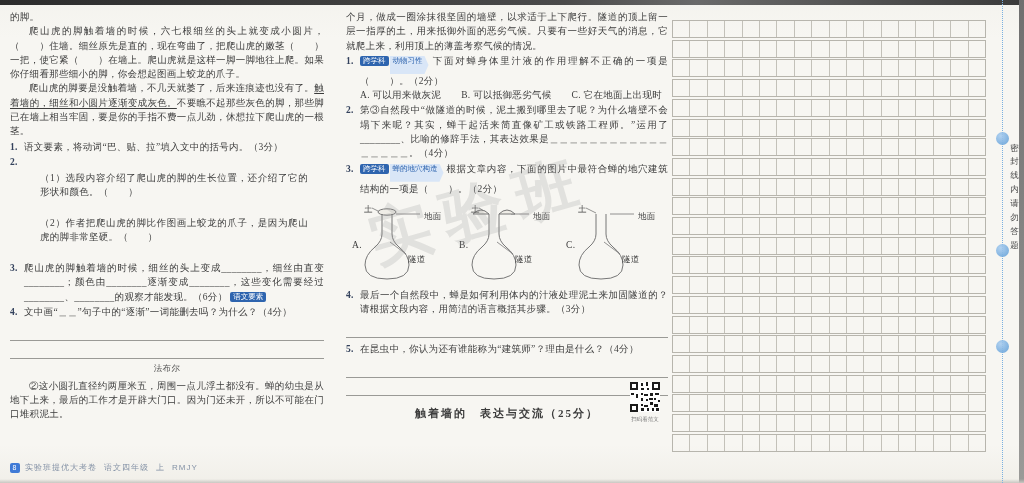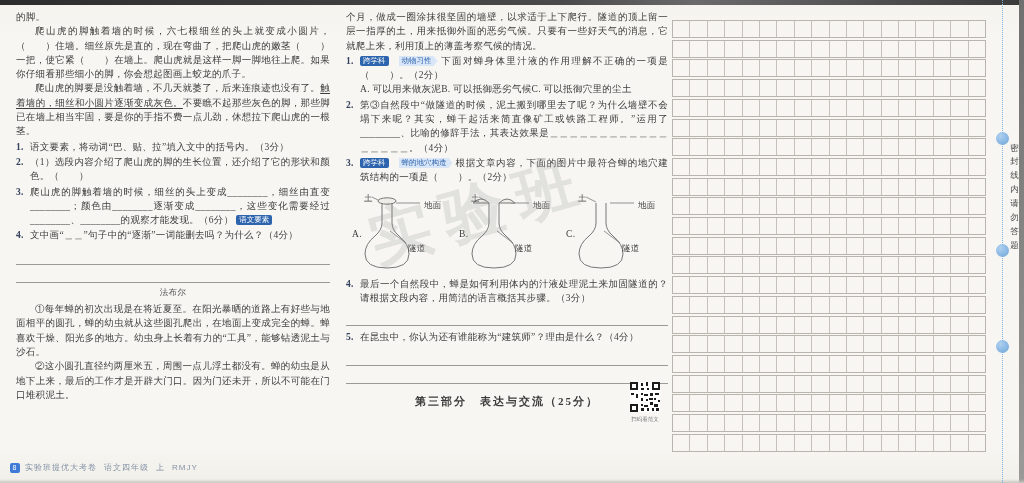--- a/index.html
+++ b/index.html
@@ -8,42 +8,42 @@
     background:linear-gradient(180deg,#f4f3ee 0%,#f7f6f2 8%,#f7f6f2 92%,#f1efe9 100%);
     font-family:"Liberation Serif","DejaVu Serif",serif;
     color:#3c3c3c;
   }
   
   .scan-top{position:absolute;left:0;top:0;width:1024px;height:5px;background:linear-gradient(90deg,#2c2c2c 0%,#4a4a4a 55%,#6a6a6a 68%,#3a3a3a 100%);}
   .scan-right{position:absolute;right:0;top:0;width:5px;height:483px;background:linear-gradient(180deg,#6f6f6f,#9a9a98);}
   .scan-bottom{position:absolute;left:0;bottom:0;width:1024px;height:4px;background:linear-gradient(180deg,rgba(0,0,0,0),#c9c7c2);}
 
   .col{position:absolute;top:10px;font-size:9.5px;line-height:14.3px;letter-spacing:.3px;text-align:justify;overflow:hidden;}
-  .col-left{left:16px;width:314px;height:446px;}
+  .col-left{left:10px;width:314px;height:446px;}
   .col-mid{left:346px;width:322px;height:462px;}
 
   .para{text-indent:2em;margin:0;font-family:Liberation Serif, serif;}
   .noindent{text-indent:0;margin:0;}
   .ul{text-decoration:underline;text-underline-offset:2px;}
 
   .q{display:flex;margin-top:1px;}
   .qnum{flex:none;width:14px;font-weight:bold;color:#33415c;}
   .qbody{flex:1;}
-  .subitem{margin:0;font-family:Liberation Serif, serif;}
+  .subitem{margin:16px;font-family:Liberation Serif, serif;}
 
   .tag-dark{display:inline-block;background:#2e64ae;color:#fff;font-size:7.5px;line-height:10px;padding:0 3px;border-radius:2px;letter-spacing:0;vertical-align:1px;font-family:"Liberation Sans",sans-serif;}
-  .tag-light{display:inline-block;background:#d9e6f7;color:#2e64ae;font-size:7.5px;line-height:10px;padding:0 6px 0 3px;letter-spacing:0;vertical-align:1px;margin-left:10px;clip-path:polygon(0 0,calc(100% - 4px) 0,100% 50%,calc(100% - 4px) 100%,0 100%);font-family:"Liberation Sans",sans-serif;}
+  .tag-light{display:inline-block;background:#d9e6f7;color:#2e64ae;font-size:7.5px;line-height:10px;padding:0 6px 8px 3px;letter-spacing:0;vertical-align:1px;margin-left:1px;clip-path:polygon(0 0,calc(100% - 4px) 0,100% 50%,calc(100% - 4px) 100%,0 100%);font-family:"Liberation Sans",sans-serif;}
 
   .ansline{height:15px;border-bottom:1px solid #9a9a96;}
   .ansline + .ansline{margin-top:2px;}
 
   .sec-title{text-align:center;font-weight:bold;font-size:11.5px;letter-spacing:1px;margin-top:8px;text-indent:0;}
   .sec-author{text-align:center;font-size:8.5px;color:#555;margin:2px 0 3px;text-indent:0;}
 
-  .options{display:flex;padding-right:6px;}
+  .options{display:flex;justify-content:space-between;padding-right:6px;}
 
   .diagrams{display:flex;justify-content:space-between;margin:4px 0 2px;padding-left:6px;}
   .diagram{position:relative;width:102px;height:86px;}
   .diagram svg{position:absolute;left:0;top:0;}
   .dlabel{position:absolute;font-size:8.5px;color:#444;}
   .opt-letter{position:absolute;left:0;top:38px;font-size:9.5px;color:#3c3c3c;}
 
   .part3{display:flex;justify-content:center;align-items:center;font-weight:bold;font-size:11px;letter-spacing:2px;margin-top:10px;}
 
   .qr-wrap{position:absolute;right:6px;top:372px;width:34px;text-align:center;}
@@ -83,51 +83,51 @@
     <p class="para"><span>爬山虎的脚要是没触着墙，不几天就萎了，后来连痕迹也没有了。</span><span class="ul">触着墙的，细丝和小圆片逐渐变成灰色。</span><span>不要瞧不起那些灰色的脚，那些脚已在墙上相当牢固，要是你的手指不费一点儿劲，休想拉下爬山虎的一根茎。</span></p>
 
     <div class="q">
       <span class="qnum">1.</span>
       <span class="qbody">语文要素，将动词“巴、贴、拉”填入文中的括号内。（3分）</span>
     </div>
     <div class="q">
       <span class="qnum">2.</span>
       <span class="qbody">
         <span class="subitem" style="display:block;">（1）选段内容介绍了爬山虎的脚的生长位置，还介绍了它的形状和颜色。（　　）</span>
+        <span class="subitem" style="display:block;">（2）作者把爬山虎的脚比作图画上蛟龙的爪子，是因为爬山虎的脚非常坚硬。（　　）</span>
       </span>
     </div>
     <div class="q">
       <span class="qnum">3.</span>
       <span class="qbody"><span>爬山虎的脚触着墙的时候，细丝的头上变成________，细丝由直变________；颜色由________逐渐变成________，这些变化需要经过________、________的观察才能发现。（6分）</span> <span class="tag-dark">语文要素</span></span>
     </div>
     <div class="q">
       <span class="qnum">4.</span>
       <span class="qbody">文中画“＿＿”句子中的“逐渐”一词能删去吗？为什么？（4分）</span>
     </div>
     <div class="ansline" style="margin-top:6px;"></div>
     <div class="ansline"></div>
 
     <p class="sec-author">法布尔</p>
-    <p class="para">①每年蝉的初次出现是在将近夏至。在阳光暴晒的道路上有好些与地面相平的圆孔，蝉的幼虫就从这些圆孔爬出，在地面上变成完全的蝉。蝉喜欢干燥、阳光多的地方。幼虫身上长着有力的“工具”，能够钻透泥土与沙石。</p>
     <p class="para">②这小圆孔直径约两厘米五，周围一点儿浮土都没有。蝉的幼虫是从地下上来，最后的工作才是开辟大门口。因为门还未开，所以不可能在门口堆积泥土。</p>
 
   </div>
 
   <div class="col col-mid">
     <p class="noindent">个月，做成一圈涂抹很坚固的墙壁，以求适于上下爬行。隧道的顶上留一层一指厚的土，用来抵御外面的恶劣气候。只要有一些好天气的消息，它就爬上来，利用顶上的薄盖考察气候的情况。</p>
 
     <div class="q">
       <span class="qnum">1.</span>
       <span class="qbody">
         <span class="tag-dark">跨学科</span><span class="tag-light">动物习性</span>
         <span>下面对蝉身体里汁液的作用理解不正确的一项是（　　）。（2分）</span>
         <span class="options">
           <span>A. 可以用来做灰泥</span>
           <span>B. 可以抵御恶劣气候</span>
-          <span>C. 可以抵御穴里的尘土</span>
+          <span>C. 它在地面上出现时</span>
         </span>
       </span>
     </div>
 
     <div class="q">
       <span class="qnum">2.</span>
       <span class="qbody">第③自然段中“做隧道的时候，泥土搬到哪里去了呢？为什么墙壁不会塌下来呢？其实，蝉干起活来简直像矿工或铁路工程师。”运用了________、比喻的修辞手法，其表达效果是＿＿＿＿＿＿＿＿＿＿＿＿＿＿＿＿＿。（4分）</span>
     </div>
 
     <div class="q">
@@ -189,21 +189,21 @@
     </div>
     <div class="ansline" style="margin-top:5px;"></div>
 
     <div class="q" style="margin-top:4px;">
       <span class="qnum">5.</span>
       <span class="qbody">在昆虫中，你认为还有谁能称为“建筑师”？理由是什么？（4分）</span>
     </div>
     <div class="ansline" style="margin-top:6px;"></div>
     <div class="ansline"></div>
 
-    <div class="part3">第三部分　表达与交流（25分）</div>
+    <div class="part3">触着墙的　表达与交流（25分）</div>
 
     <div class="qr-wrap">
       <svg width="30" height="30" viewBox="0 0 25 25" shape-rendering="crispEdges">
         <rect width="25" height="25" fill="#fff"></rect>
         <g fill="#1c1c1c">
           <rect x="0" y="0" width="7" height="7"></rect>
             <rect x="18" y="0" width="7" height="7"></rect>
             <rect x="0" y="18" width="7" height="7"></rect>
           <rect x="2" y="2" width="3" height="3" fill="#fff"></rect>
             <rect x="20" y="2" width="3" height="3" fill="#fff"></rect>

